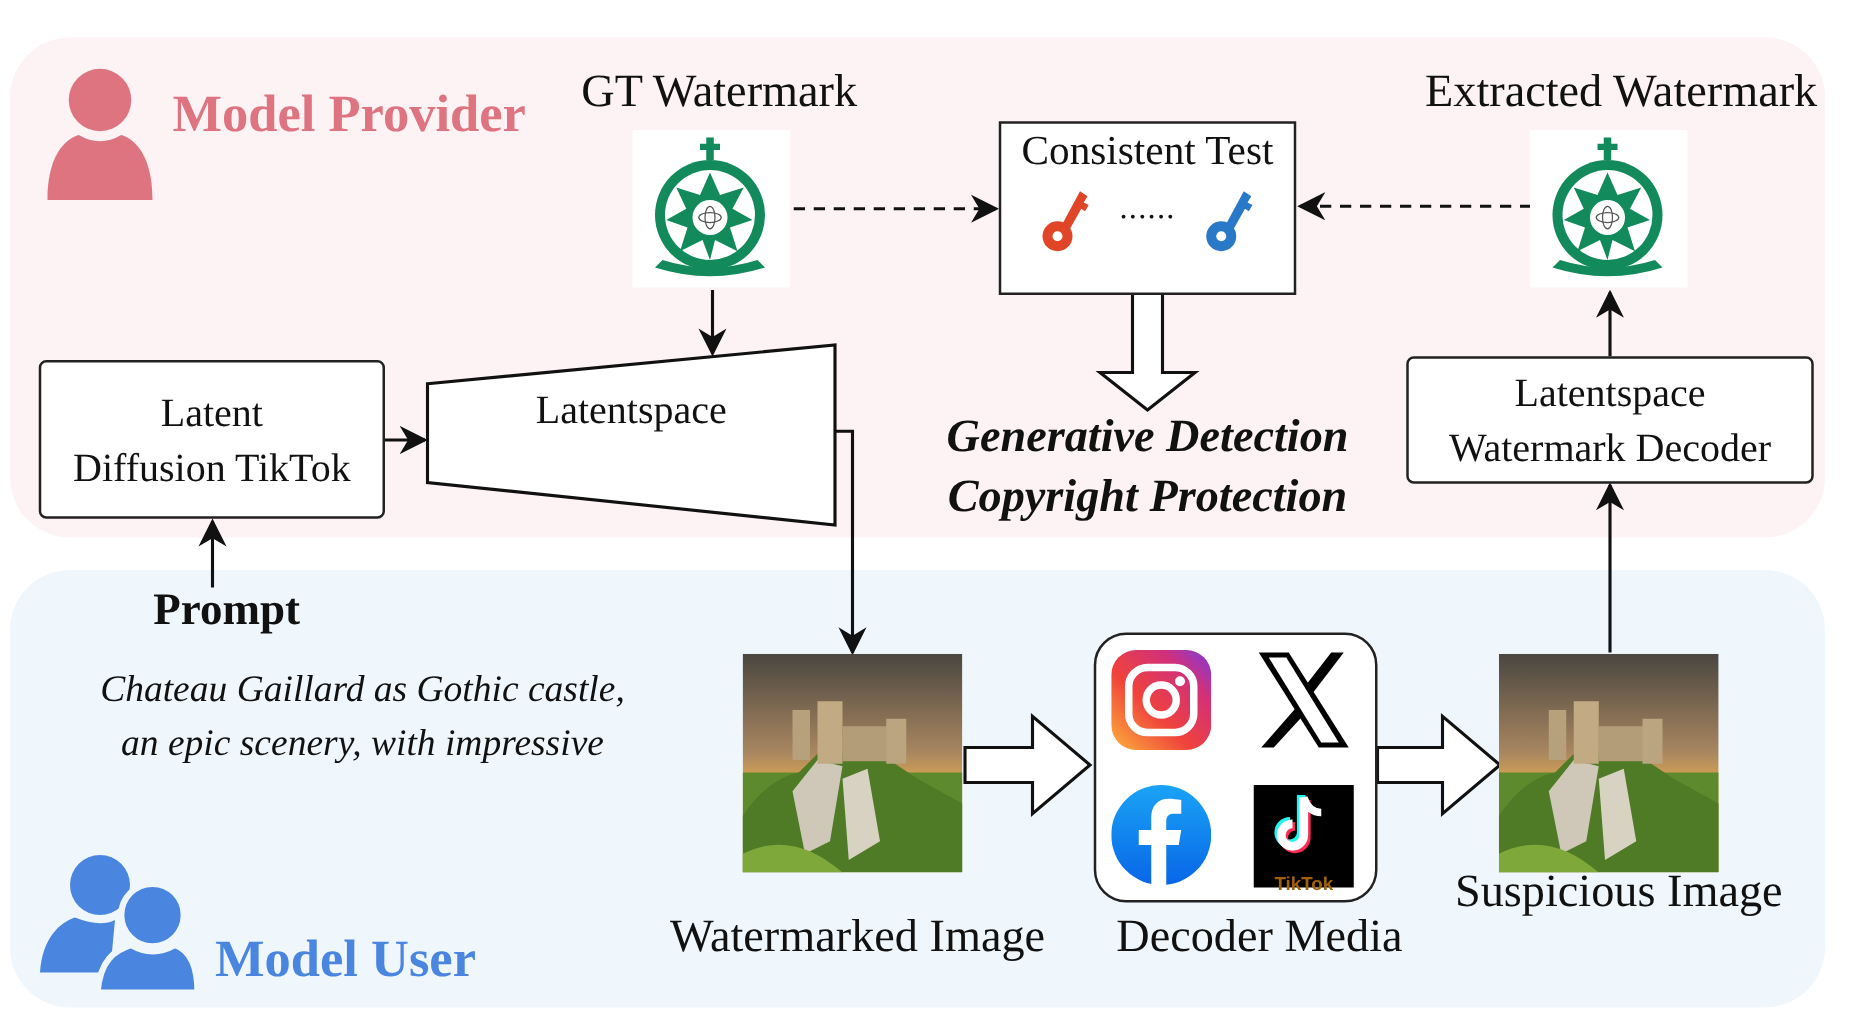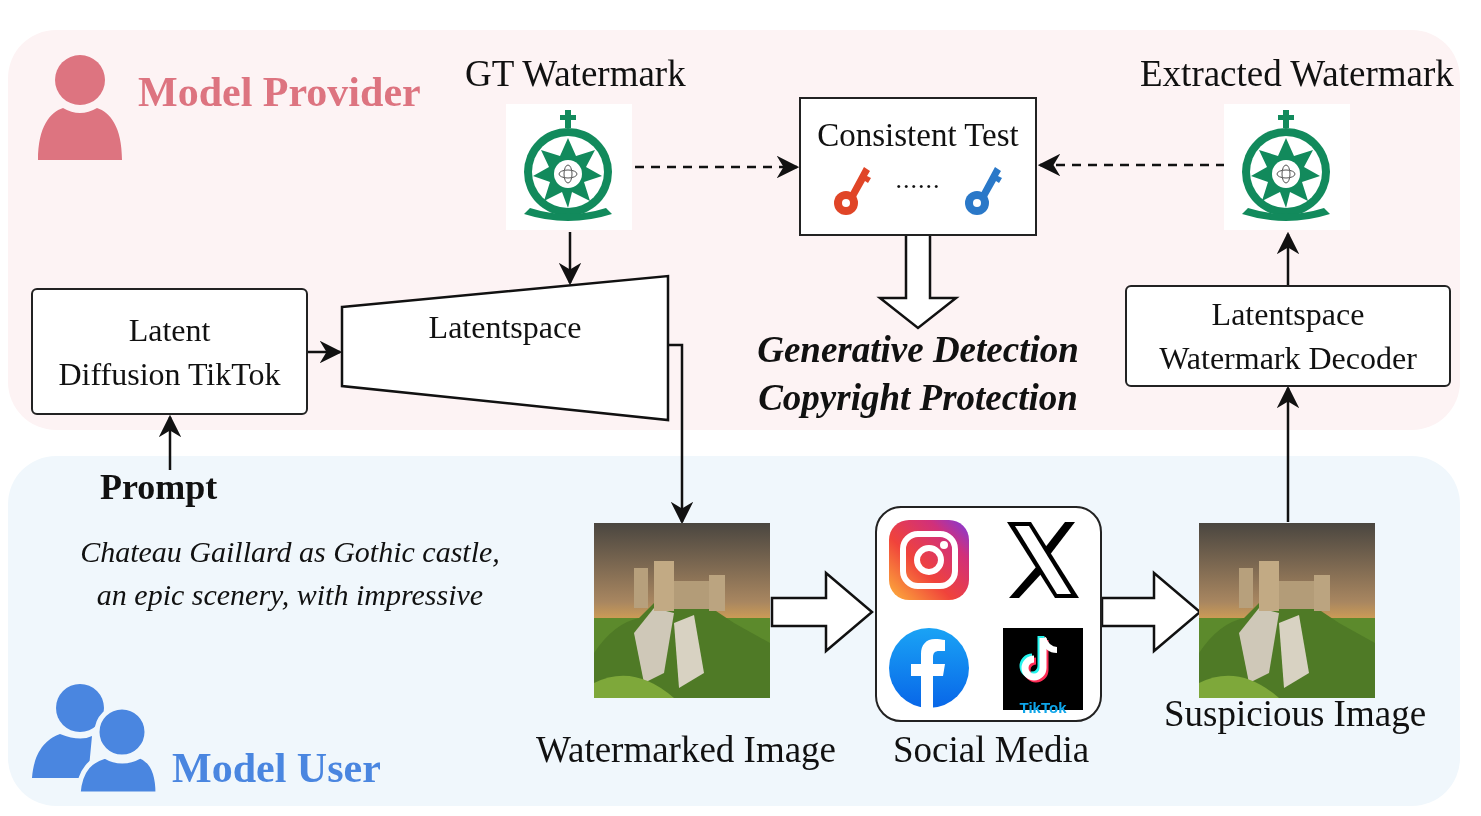--- a/index.html
+++ b/index.html
@@ -88,21 +88,21 @@
     <circle cx="62" cy="68" r="44" fill="#128a5c"></circle>
     <circle cx="62" cy="68" r="36" fill="#fff"></circle>
     <polygon points="62,34 70,52 89,46 80,63 96,72 78,78 84,97 66,88 62,104 56,88 38,97 44,78 27,72 43,63 35,46 54,52" fill="#128a5c"></polygon>
     <circle cx="62" cy="70" r="14" fill="#fff"></circle>
     <ellipse cx="62" cy="70" rx="9" ry="4" fill="none" stroke="#555" stroke-width="1"></ellipse>
     <ellipse cx="62" cy="70" rx="4" ry="9" fill="none" stroke="#555" stroke-width="1"></ellipse>
     <path d="M18,110 Q62,124 106,110 L100,104 Q62,116 24,104 Z" fill="#128a5c"></path>
   </svg>
 </div>
 
-<div class="box" style="left:799px;top:97px;width:238px;height:139px;justify-content:flex-start;padding-top:16px">
+<div class="box" style="left:799px;top:97px;width:238px;height:139px;justify-content:flex-start;padding-top:2px">
   <div style="font-size:33px;line-height:40px">Consistent Test</div>
   <div style="display:flex;align-items:center;gap:22px;margin-top:8px">
     <svg width="42" height="54" viewBox="0 0 42 54">
       <circle cx="14" cy="40" r="12" fill="#e04527"></circle>
         <circle cx="14" cy="40" r="4" fill="#fff"></circle>
       <path d="M18,30 L32,4 L38,8 L35,13 L39,15 L36,20 L33,18 L24,34 Z" fill="#e04527"></path>
     </svg>
     <span style="font-size:26px;letter-spacing:1px;position:relative;top:-10px">......</span>
     <svg width="42" height="54" viewBox="0 0 42 54">
       <circle cx="14" cy="40" r="12" fill="#2a78c8"></circle>
@@ -124,21 +124,21 @@
 
 <div class="abs" style="left:342px;top:305px;width:326px;text-align:center;font-size:32px;line-height:44px">
   <div>Latentspace</div>
 </div>
 
 <div class="box rounded" style="left:1125px;top:285px;width:326px;height:102px">
   <div>Latentspace</div>
   <div>Watermark Decoder</div>
 </div>
 
-<div class="abs" style="left:100px;top:466px;width:140px;text-align:left;font-weight:bold;font-size:36px">Prompt</div>
+<div class="abs" style="left:100px;top:466px;width:140px;text-align:right;font-weight:bold;font-size:36px">Prompt</div>
 <div class="abs prompt-text" style="left:20px;top:530px;width:540px">
   <div>Chateau Gaillard as Gothic castle,</div>
   <div>an epic scenery, with impressive</div>
 </div>
 
 <svg class="abs" style="left:30px;top:680px;width:130px;height:115px" viewBox="0 0 130 115">
   <circle cx="50" cy="28" r="24" fill="#4a86e0"></circle>
   <path d="M2,98 C4,70 18,58 30,54 Q50,62 62,56 L58,98 Z" fill="#4a86e0"></path>
   <circle cx="92" cy="52" r="25" fill="#4a86e0" stroke="#f0f7fc" stroke-width="5"></circle>
   <path d="M48,114 C50,88 62,80 75,76 Q92,86 110,76 C122,80 128,92 128,114 Z" fill="#4a86e0" stroke="#f0f7fc" stroke-width="5"></path>
@@ -198,21 +198,21 @@
     <circle cx="40" cy="40" r="40" fill="url(#fb)"></circle>
     <path d="M44,80 L44,48 L54,48 L56,36 L44,36 L44,29 C44,25 46,23 50,23 L56,23 L56,12 C53,11.5 49,11 46,11 C37,11 32,17 32,26 L32,36 L22,36 L22,48 L32,48 L32,80 Z" fill="#fff"></path>
   </svg>
   <div class="abs" style="left:126px;top:120px;width:80px;height:82px;background:#000">
     <svg width="80" height="60" viewBox="0 0 80 60">
       <path d="M40,10 L40,40 A9,9 0 1 1 31,31" fill="none" stroke="#25f4ee" stroke-width="7" transform="translate(-2,-2)"></path>
       <path d="M40,10 L40,40 A9,9 0 1 1 31,31" fill="none" stroke="#fe2c55" stroke-width="7" transform="translate(2,2)"></path>
       <path d="M40,10 L40,40 A9,9 0 1 1 31,31" fill="none" stroke="#fff" stroke-width="7"></path>
       <path d="M40,10 Q44,22 54,22" fill="none" stroke="#fff" stroke-width="6"></path>
     </svg>
-    <div style="color:#0ea5e9;font-family:'Liberation Sans',sans-serif;font-weight:bold;font-size:15px;text-align:center;line-height:18px">TikTok</div>
+    <div style="color:#a16207;font-family:'Liberation Sans',sans-serif;font-weight:bold;font-size:15px;text-align:center;line-height:18px">TikTok</div>
   </div>
 </div>
 
 <div class="img-tile" style="left:1199px;top:523px;width:176px;height:175px">
   <svg viewBox="0 0 176 175" width="176" height="175">
     <defs>
       <linearGradient id="sky2" x1="0" y1="0" x2="0" y2="1">
         <stop offset="0" stop-color="#4a4640"></stop>
           <stop offset="0.45" stop-color="#a88660"></stop>
           <stop offset="0.6" stop-color="#e0a850"></stop>
@@ -225,14 +225,14 @@
     <path d="M80,100 L100,92 L110,150 L85,165 Z" fill="#d8d2c2"></path>
     <rect x="40" y="45" width="14" height="40" fill="#b7a07c"></rect>
     <rect x="60" y="38" width="20" height="50" fill="#c2aa84"></rect>
     <rect x="80" y="58" width="40" height="28" fill="#b39c78"></rect>
     <rect x="115" y="52" width="16" height="36" fill="#bba480"></rect>
     <path d="M0,160 Q40,140 80,175 L0,175 Z" fill="#7ea83a"></path>
   </svg>
 </div>
 
 <div class="abs label" style="left:536px;top:728px">Watermarked Image</div>
-<div class="abs label" style="left:893px;top:728px">Social Media</div>
+<div class="abs label" style="left:893px;top:728px">Decoder Media</div>
 <div class="abs label" style="left:1164px;top:692px">Suspicious Image</div>
 
 </body></html>

